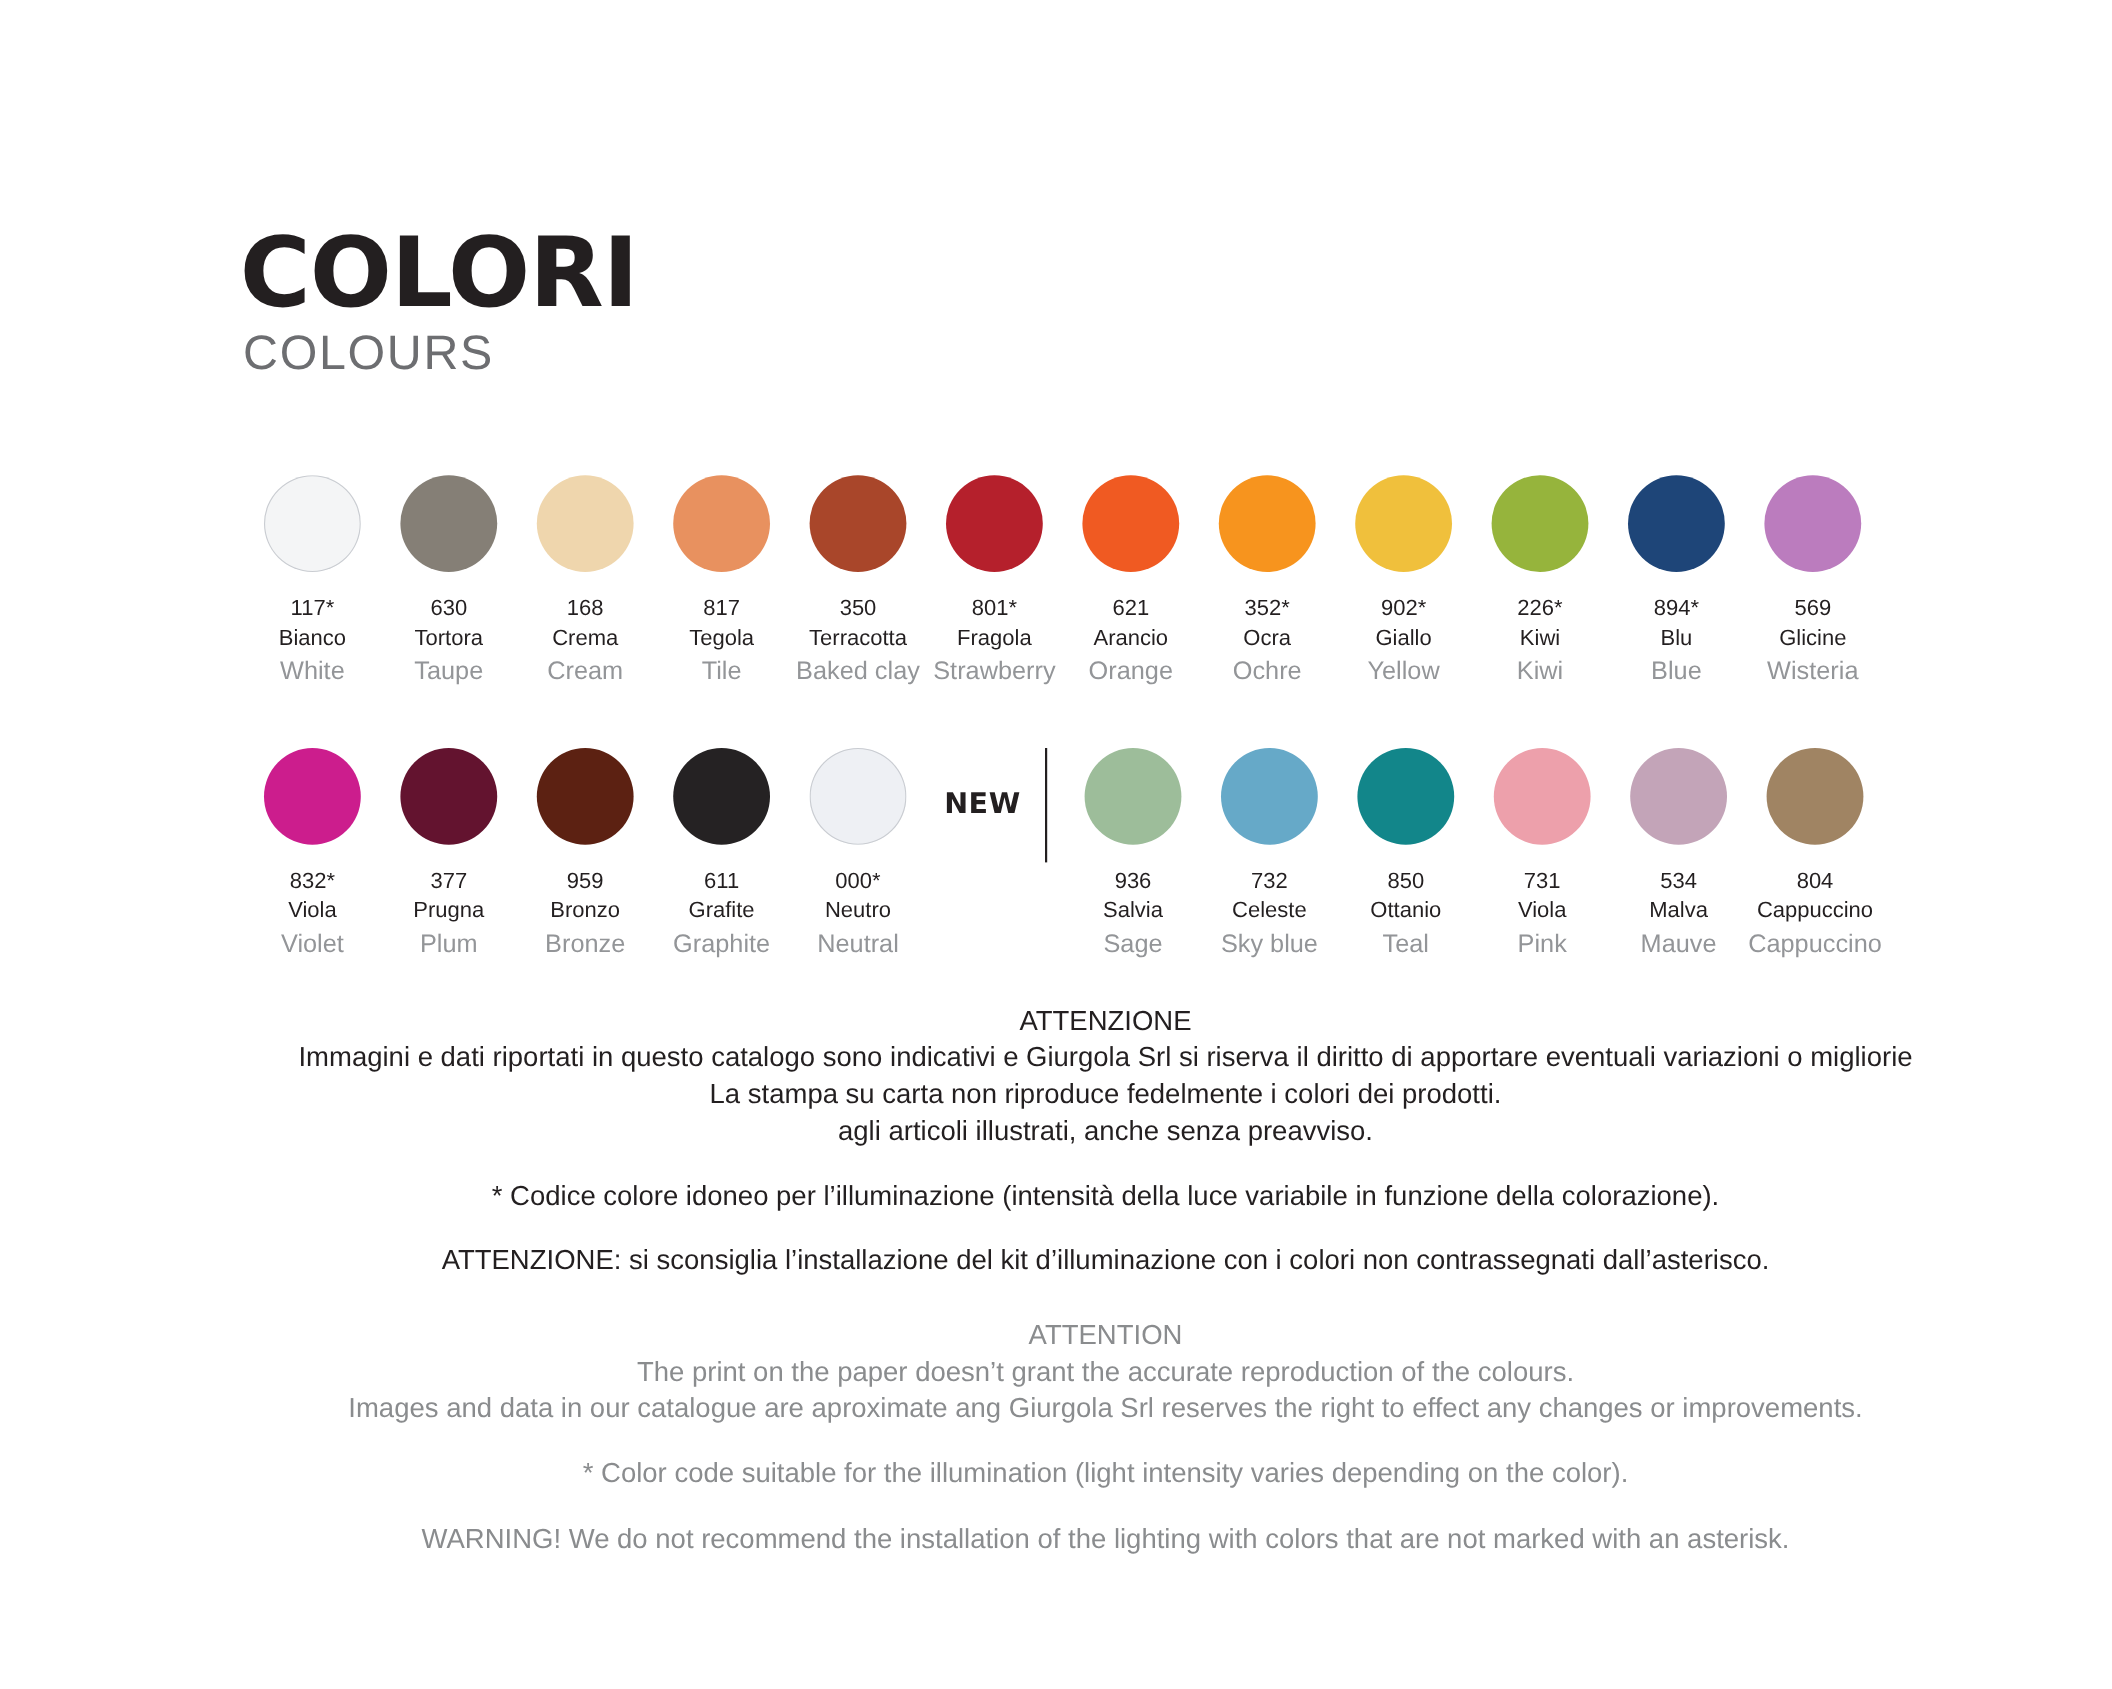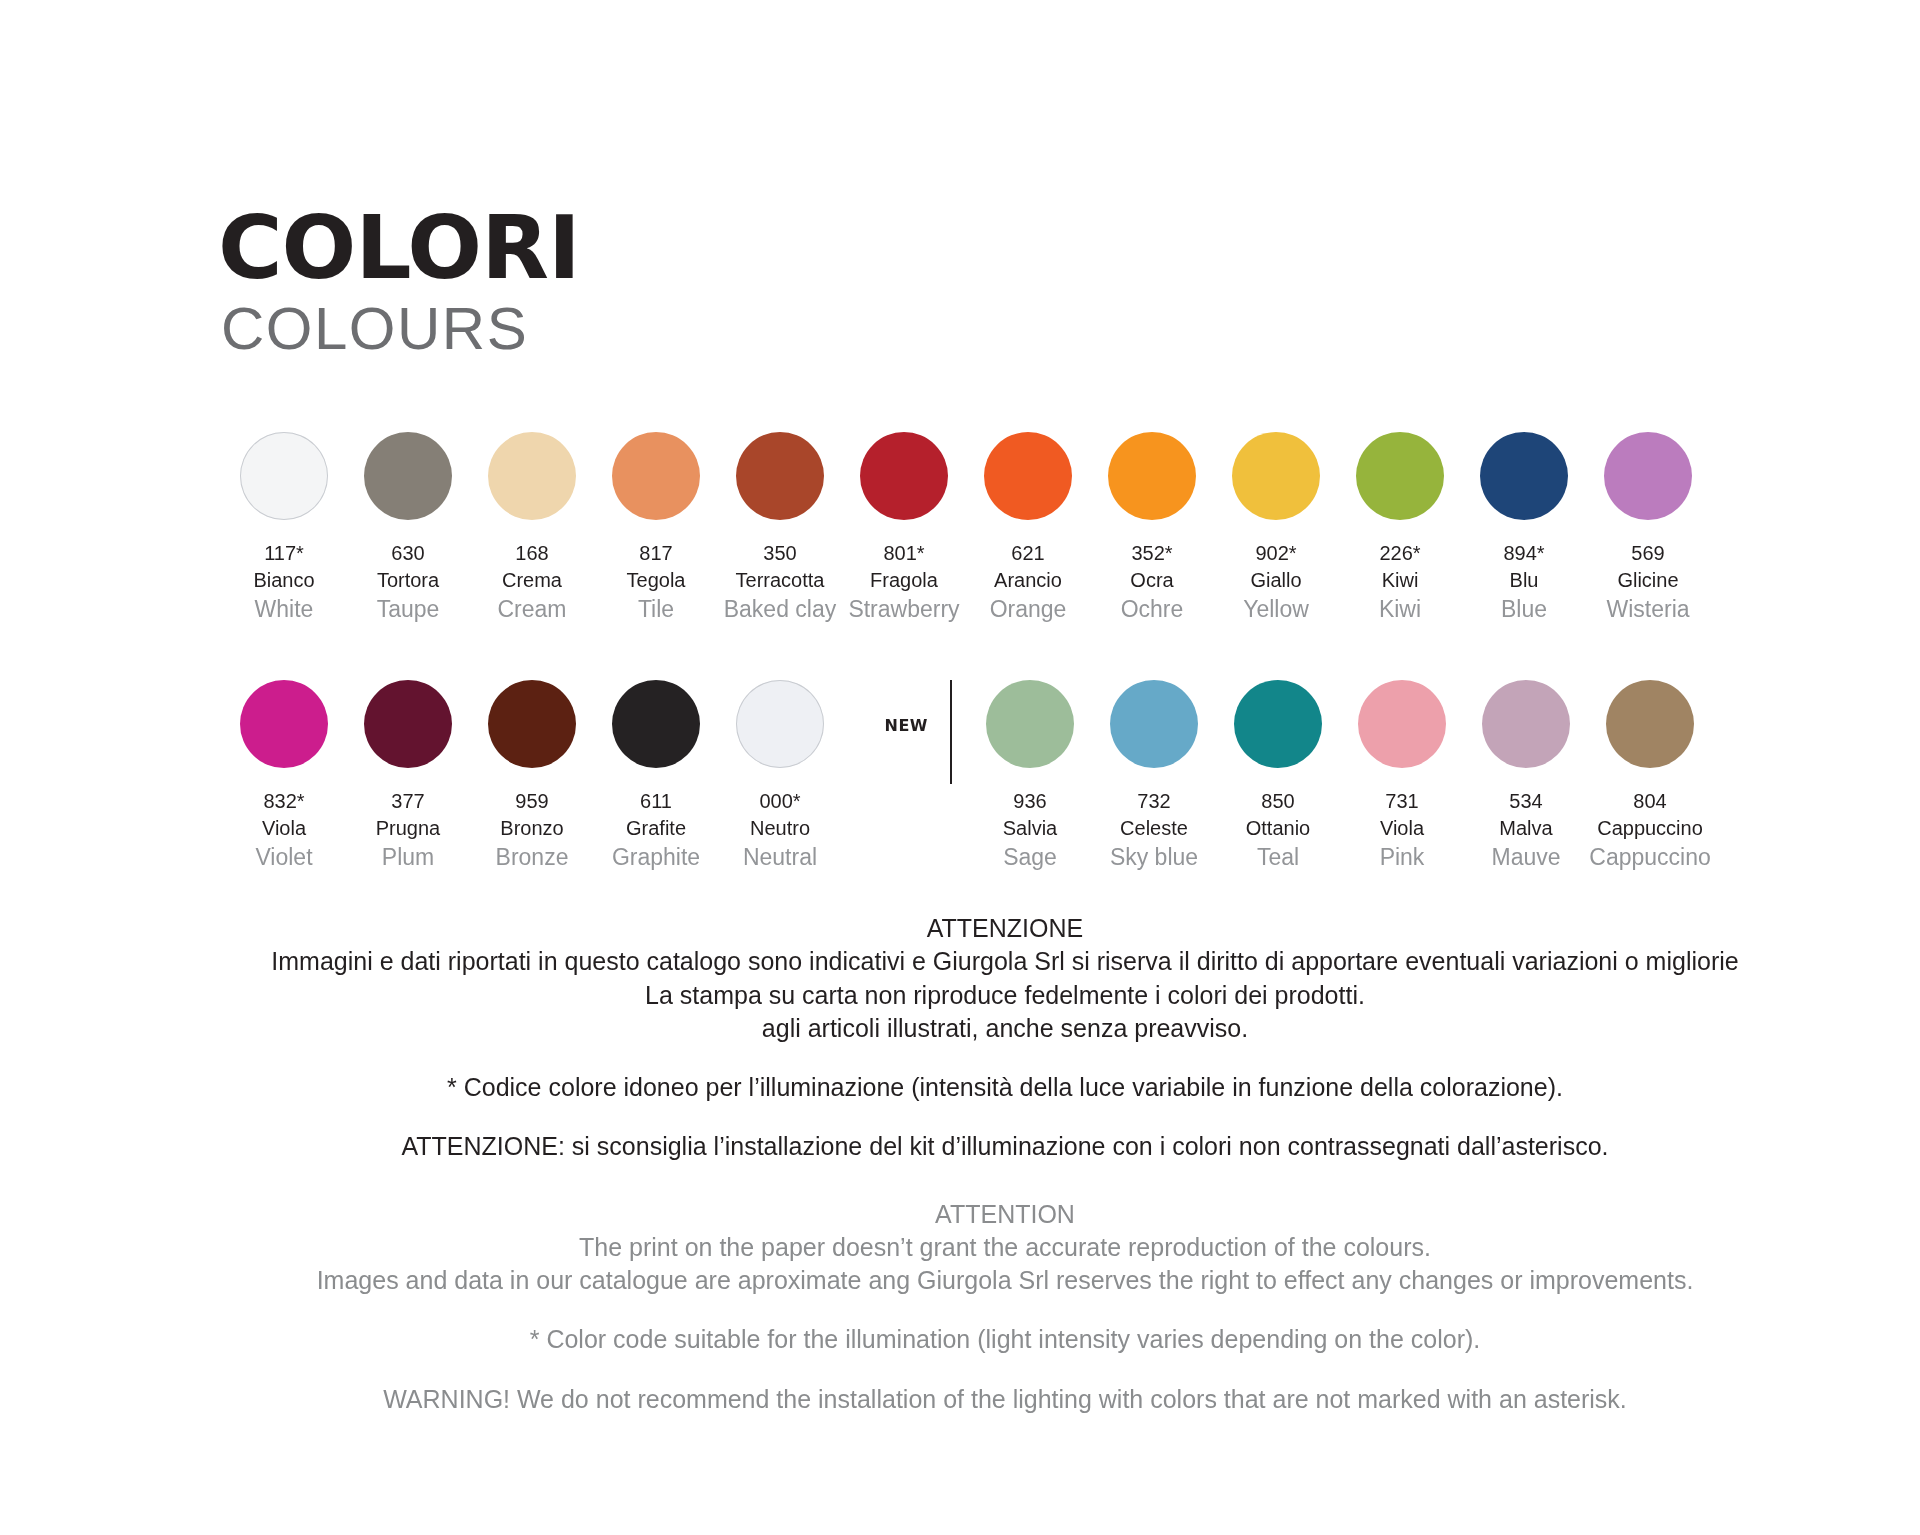--- a/index.html
+++ b/index.html
@@ -35,21 +35,21 @@
     font-size: 88px;
     line-height: 0.92;
     letter-spacing: -1px;
     color: #231f20;
     margin: 0;
     white-space: nowrap;
   }
   .title-sub {
     font-family: "Liberation Sans", sans-serif;
     font-weight: 300;
-    font-size: 60px;
+    font-size: 44px;
     line-height: 1;
     letter-spacing: 1.5px;
     color: #6d6e71;
     margin: 10px 0 0 3px;
     white-space: nowrap;
   }
 
   
   .swatch-row {
     position: absolute;
@@ -101,21 +101,21 @@
   }
 
   
   .new-group {
     display: flex;
     align-items: flex-start;
   }
   .new-label {
     font-family: "DejaVu Sans", sans-serif;
     font-weight: bold;
-    font-size: 16px;
+    font-size: 26px;
     letter-spacing: 0.5px;
     color: #231f20;
     width: 86px;
     text-align: right;
     padding-top: 36px;
     box-sizing: border-box;
   }
   .new-divider {
     width: 2px;
     height: 104px;

